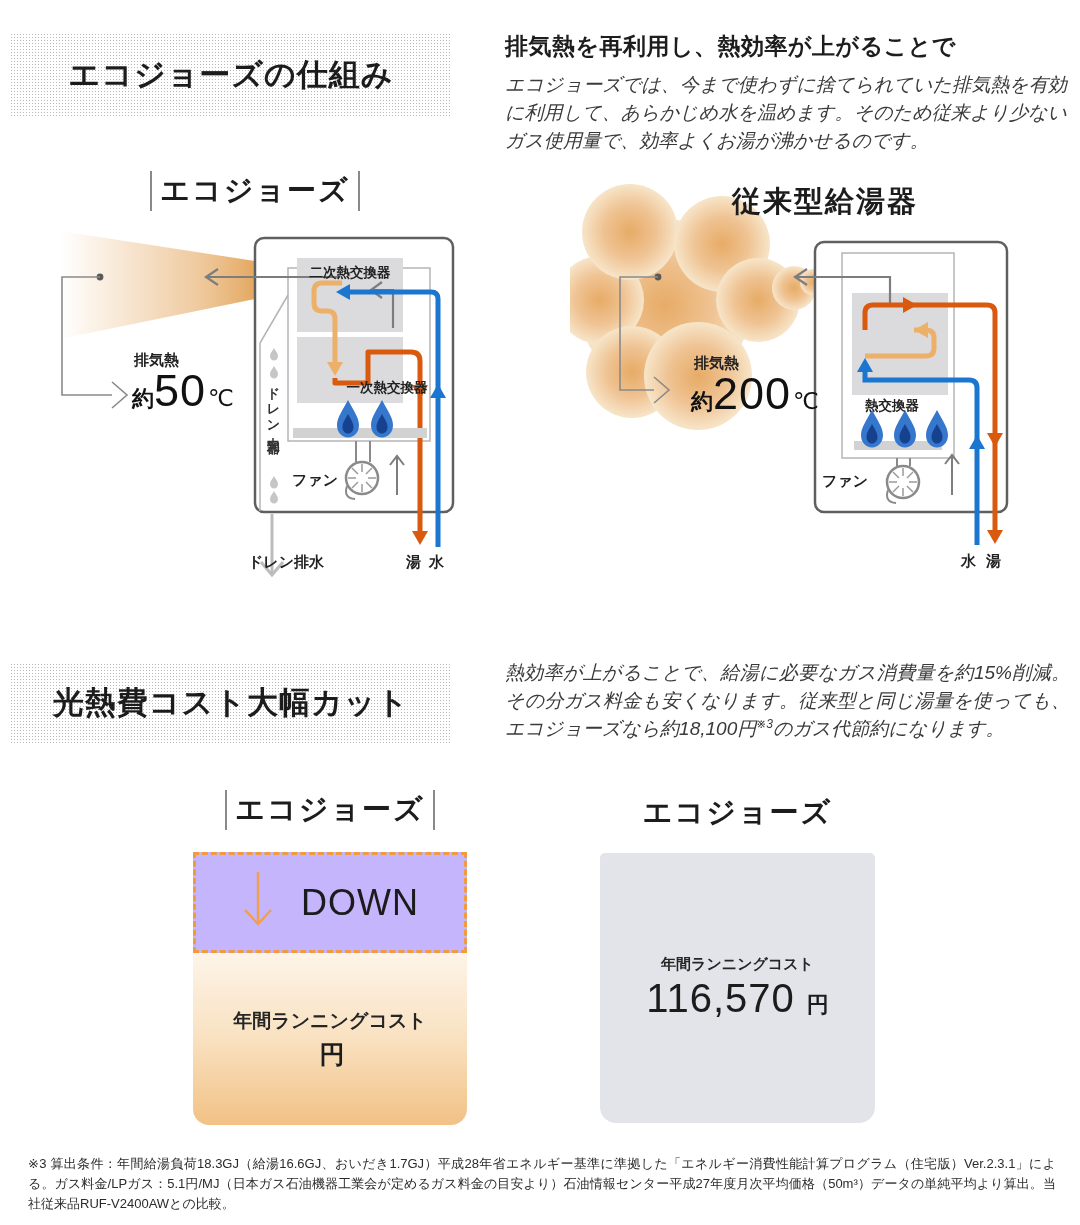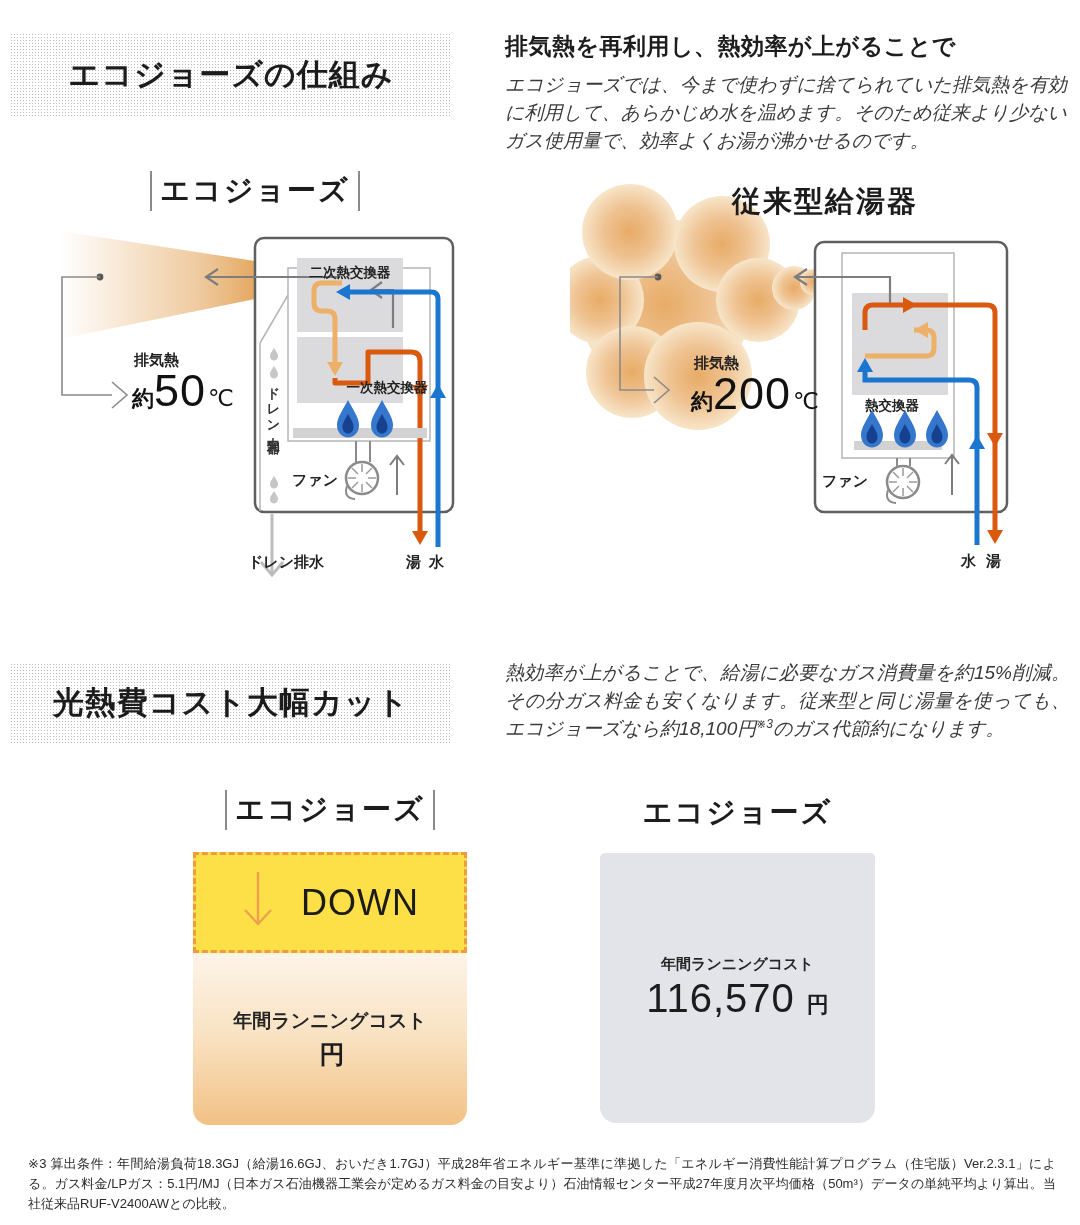--- a/index.html
+++ b/index.html
@@ -28,21 +28,21 @@
   .pipe-label{font-size:15px;font-weight:700;color:#222;}
   .vert{writing-mode:vertical-rl;font-size:13px;font-weight:700;color:#333;letter-spacing:2px;}
   .temp-row{display:flex;align-items:baseline;color:#111;}
   .temp-approx{font-size:22px;font-weight:700;}
   .temp-num{font-size:45px;font-weight:500;letter-spacing:1px;}
   .temp-unit{font-size:23px;font-weight:500;margin-left:2px;}
   .exh-label{font-size:15px;font-weight:700;color:#222;}
 
   
   .cmp-eco-box{position:absolute;left:193px;top:852px;width:274px;height:101px;
-    border:3px dashed #ef9b3e;box-sizing:border-box;background:#fde047;
+    border:3px dashed #ef9b3e;box-sizing:border-box;background:#c4b5fd;
     display:flex;align-items:center;justify-content:center;gap:26px;}
   .down-txt{font-size:36px;letter-spacing:1px;color:#1b1b1b;font-weight:400;}
   .cmp-eco-cost{position:absolute;left:193px;top:953px;width:274px;height:172px;
     border-radius:0 0 16px 16px;
     background:linear-gradient(180deg,#fdf4e8 0%,#f9e2c2 48%,#f2c185 100%);
     display:flex;flex-direction:column;align-items:center;justify-content:center;gap:4px;}
   .cmp-conv-box{position:absolute;left:600px;top:853px;width:275px;height:270px;
     border-radius:5px 5px 16px 16px;background:#e2e4ea;
     display:flex;flex-direction:column;align-items:center;justify-content:center;gap:2px;
     transform:translateZ(0);}

